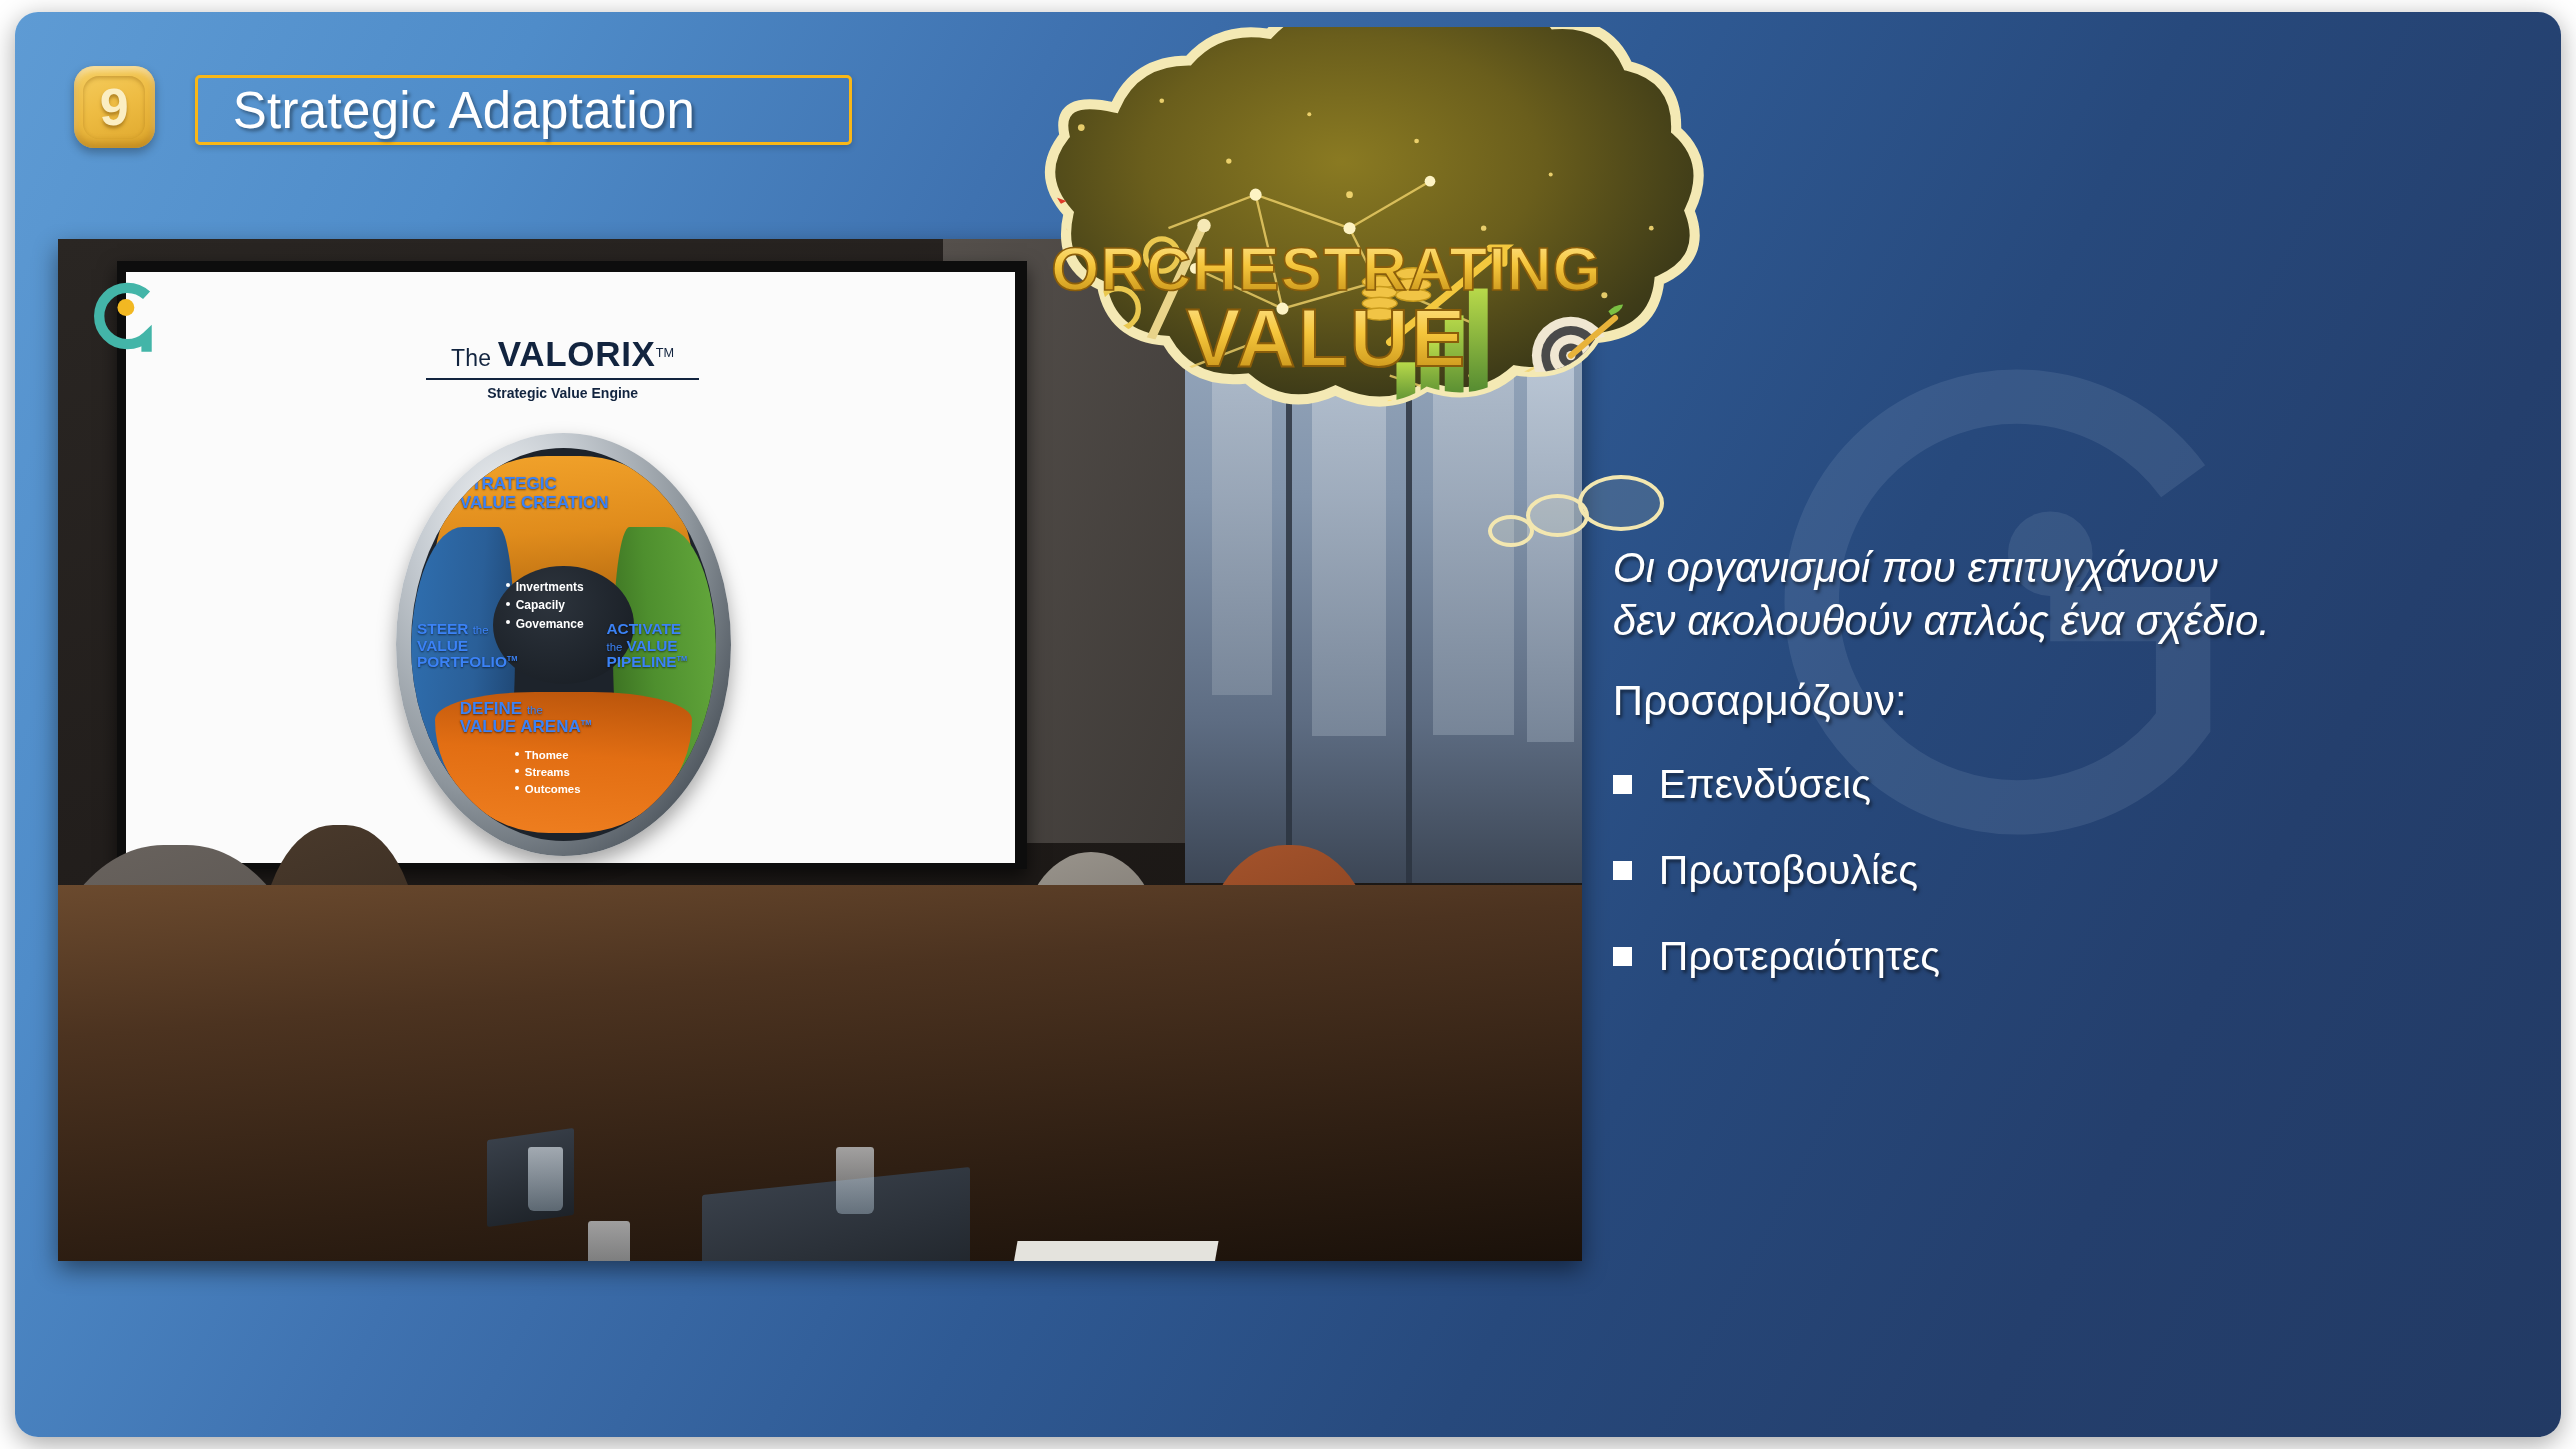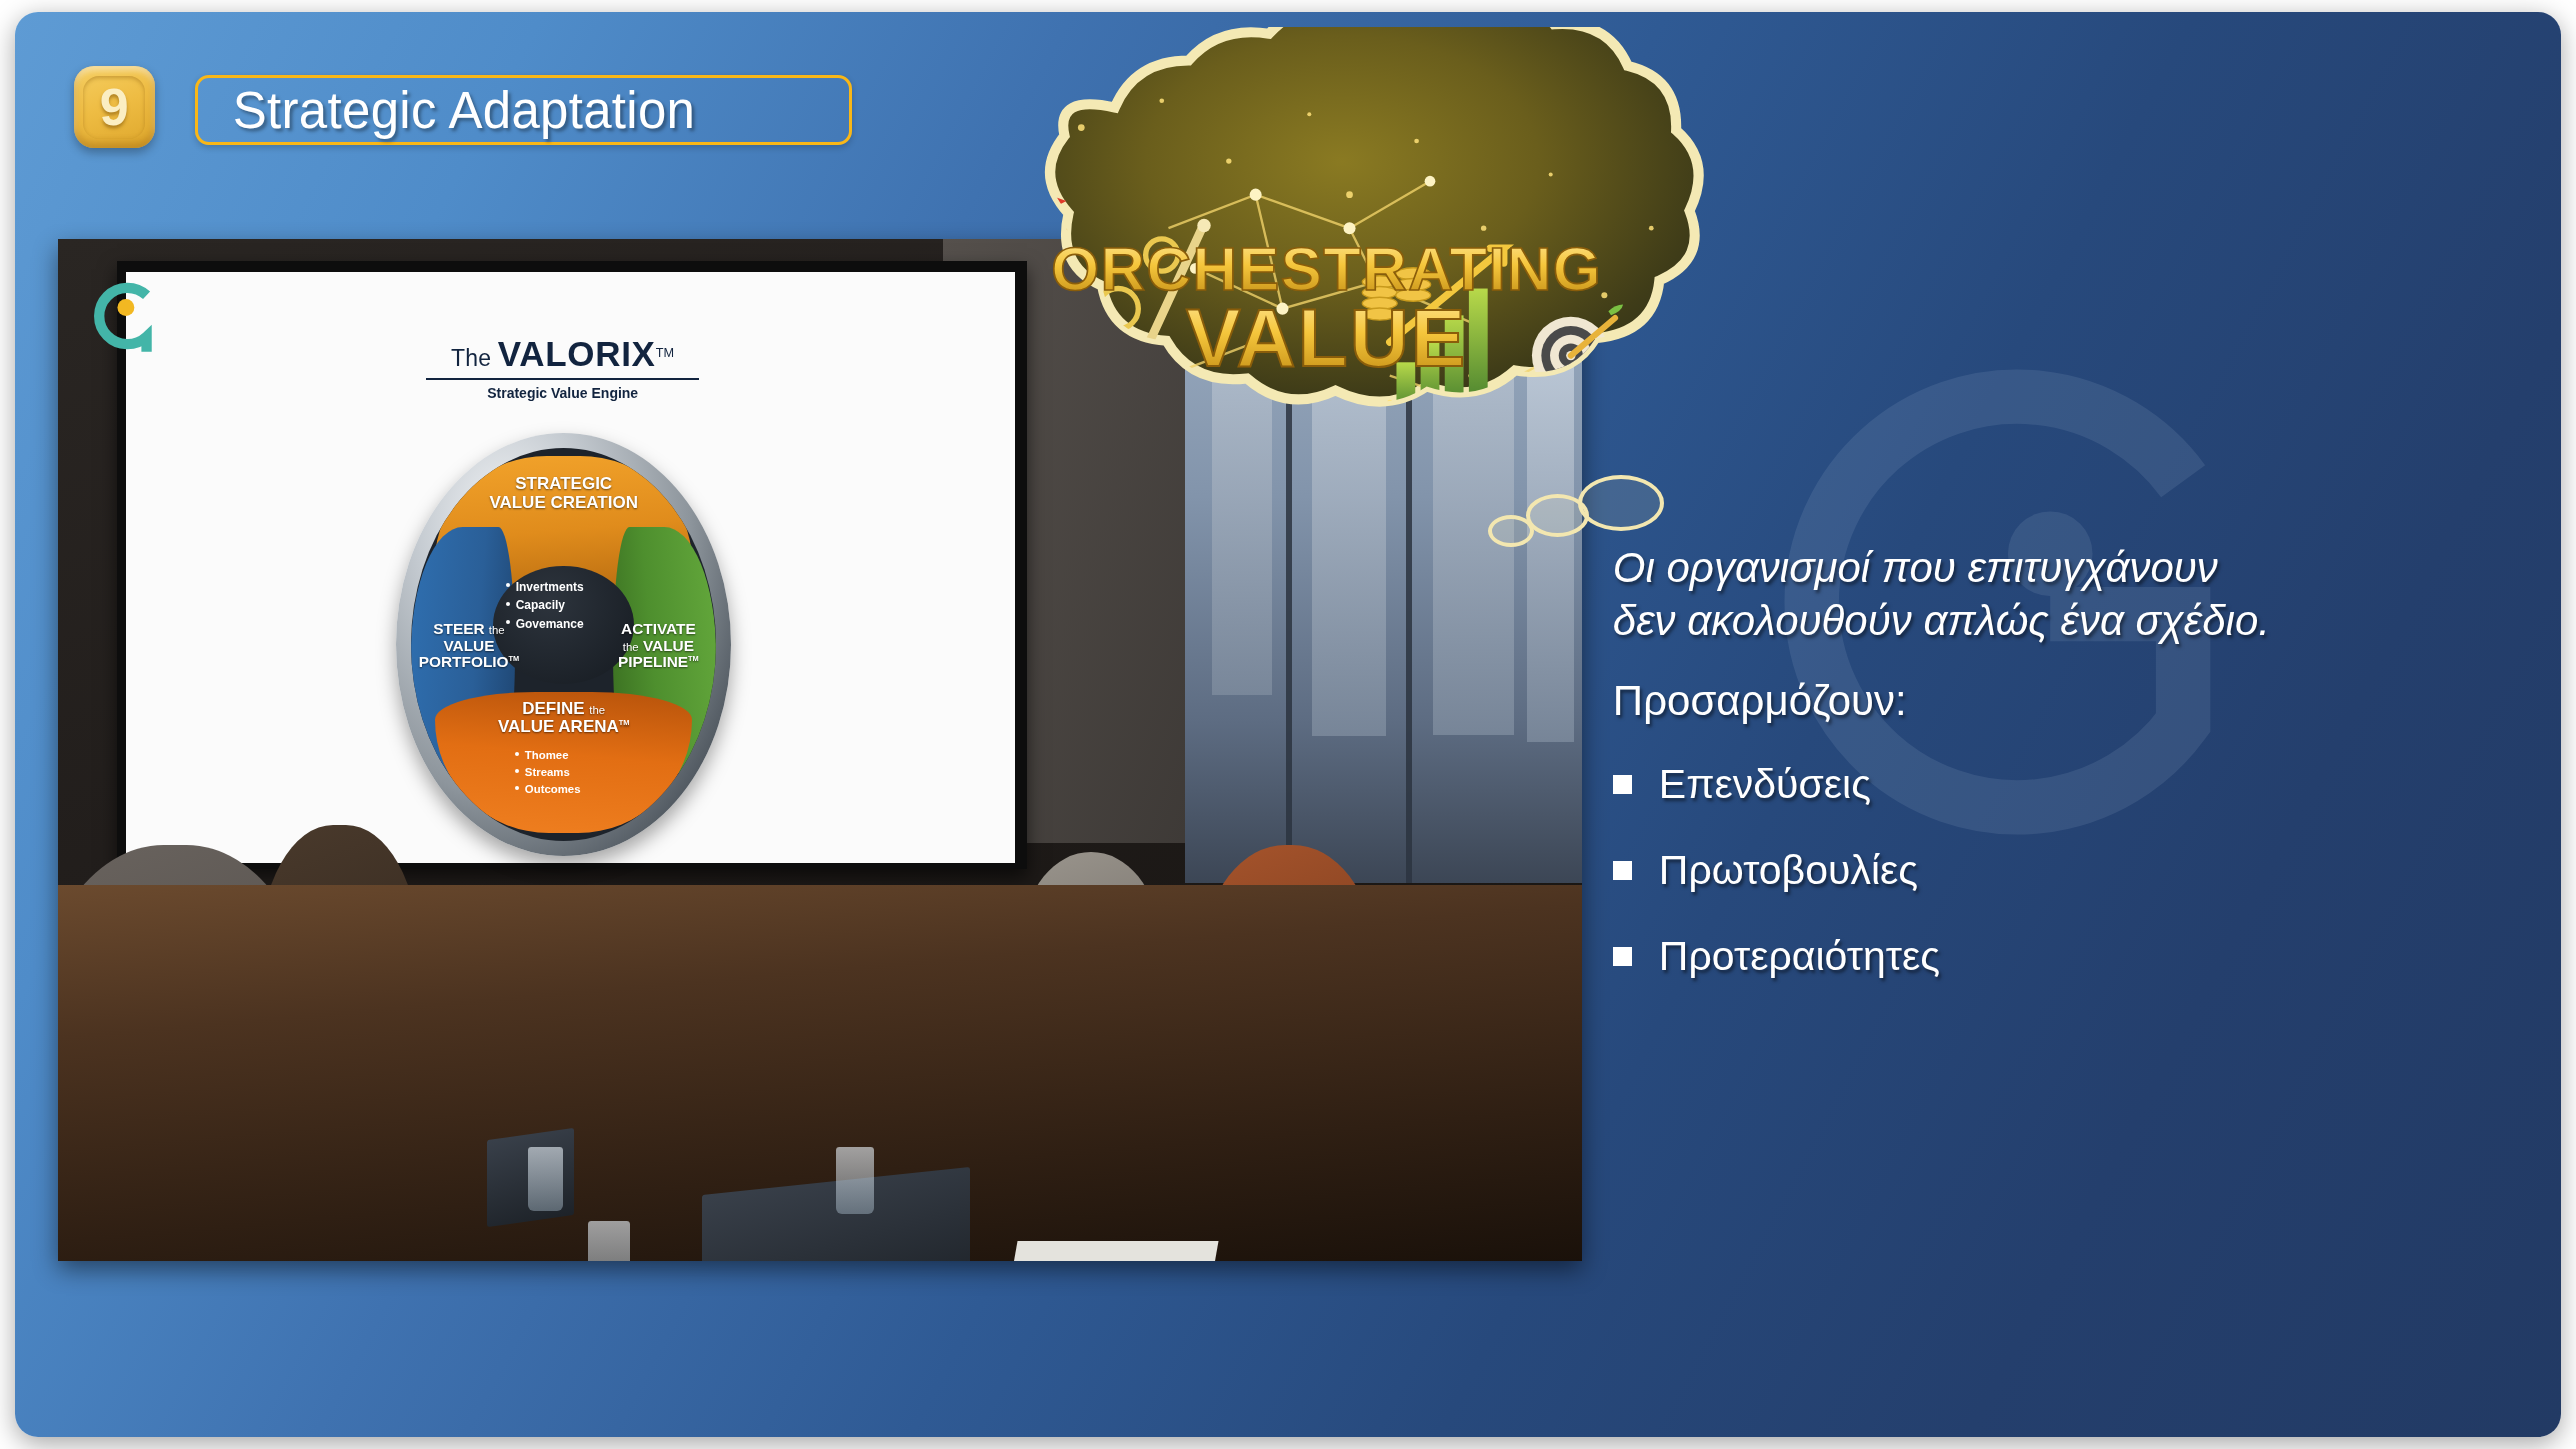--- a/index.html
+++ b/index.html
@@ -32,21 +32,21 @@
     box-shadow:inset 0 2px 4.7px rgba(140,92,12,.42);
     display:flex;align-items:center;justify-content:center;
   }
   .num-badge span{
     font-size:52px;font-weight:bold;color:#fbeec2;line-height:1;
     text-shadow:0 2.7px 3.4px rgba(130,85,10,.55);
   }
 
   .title-box{
     position:absolute;left:180px;top:63px;width:651px;height:64px;
-    border:3.4px solid #f9b717;border-radius:14px;
+    border:3.4px solid #f9b717;border-radius:5px;
     display:flex;align-items:center;
     box-shadow:0 2.7px 6.7px rgba(0,0,0,.18);
   }
   .title-box span{
     margin-left:35px;font-size:51px;color:#ffffff;font-weight:normal;
     letter-spacing:0.3px;text-shadow:2.7px 2.7px 3.4px rgba(0,0,0,.35);
     white-space:nowrap;
   }
 
   
@@ -85,21 +85,21 @@
   .seg-top{left:8%;top:2%;width:84%;height:34%;border-radius:50% 50% 46% 46%/90% 90% 24% 24%;
     background:linear-gradient(175deg,#f2a32b 0%,#e08c1c 55%,#b96d11 100%);}
   .seg-left{left:0;top:20%;width:34%;height:64%;border-radius:50% 16% 16% 50%/50% 50% 50% 50%;
     background:linear-gradient(95deg,#2f6fb0 0%,#2a5f98 60%,#1e4571 100%);}
   .seg-right{right:0;top:20%;width:34%;height:64%;border-radius:16% 50% 50% 16%/50% 50% 50% 50%;
     background:linear-gradient(265deg,#64a83c 0%,#4e8f2e 60%,#3a6e21 100%);}
   .seg-bot{left:8%;bottom:2%;width:84%;height:36%;border-radius:44% 44% 50% 50%/22% 22% 90% 90%;
     background:linear-gradient(5deg,#ef7f20 0%,#e26e13 55%,#b7530b 100%);}
   .hub{position:absolute;left:27%;top:30%;width:46%;height:30%;border-radius:50%;
     background:radial-gradient(ellipse at 40% 30%,#2d343d,#151a20);}
-  .seg-lbl{position:absolute;color:#ffffff;text-align:center;font-weight:bold;line-height:1.08;text-shadow:0 1.3px 2px rgba(0,0,0,.55);}
+  .seg-lbl{position:absolute;color:#3b82f6;font-weight:bold;line-height:1.08;text-shadow:0 1.3px 2px rgba(0,0,0,.55);}
   .lbl-top{left:16%;top:7%;width:68%;font-size:17px;}
   .lbl-left{left:2%;top:44%;width:34%;font-size:15.4px;}
   .lbl-right{right:2%;top:44%;width:34%;font-size:15.4px;}
   .lbl-bot{left:16%;top:64%;width:68%;font-size:17px;}
   .seg-lbl .sm{font-size:11.4px;font-weight:normal;}
   .seg-lbl .tm{font-size:7.4px;vertical-align:super;}
   .hub-list{position:absolute;left:31%;top:33%;width:42%;color:#fff;font-size:12px;font-weight:bold;line-height:1.55;}
   .hub-list li,.bot-list li{list-style:none;position:relative;padding-left:10px;}
   .hub-list li:before,.bot-list li:before{content:"";position:absolute;left:0;top:5.4px;width:4px;height:4px;border-radius:50%;background:#fff;}
   .hub-list ul,.bot-list ul{margin:0;padding:0;}

